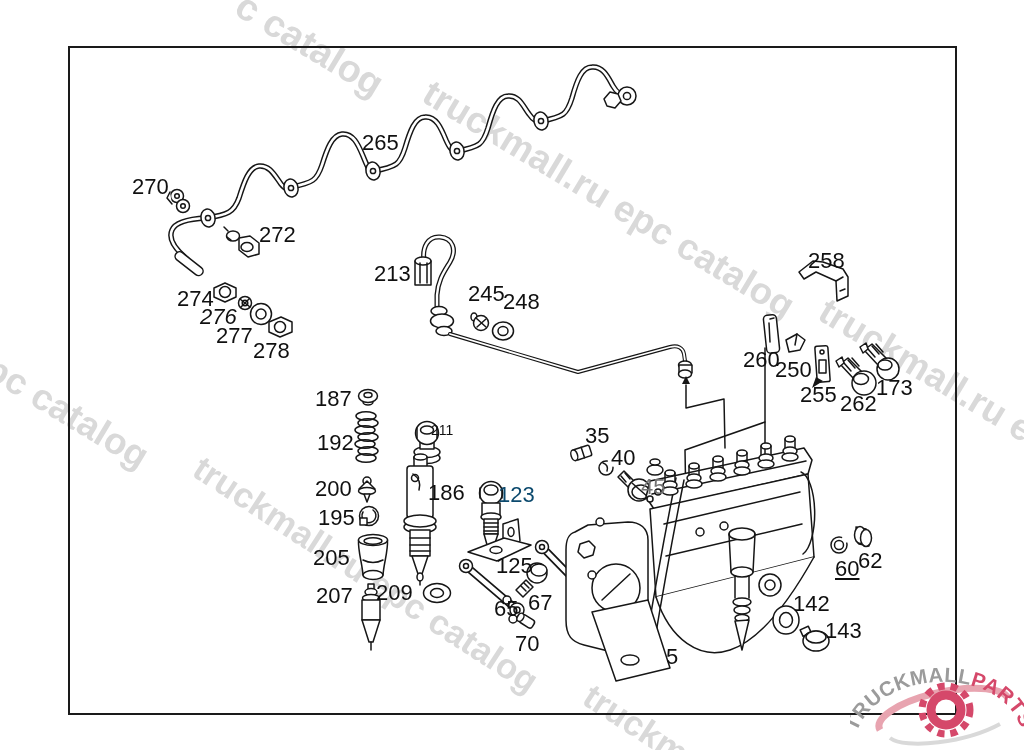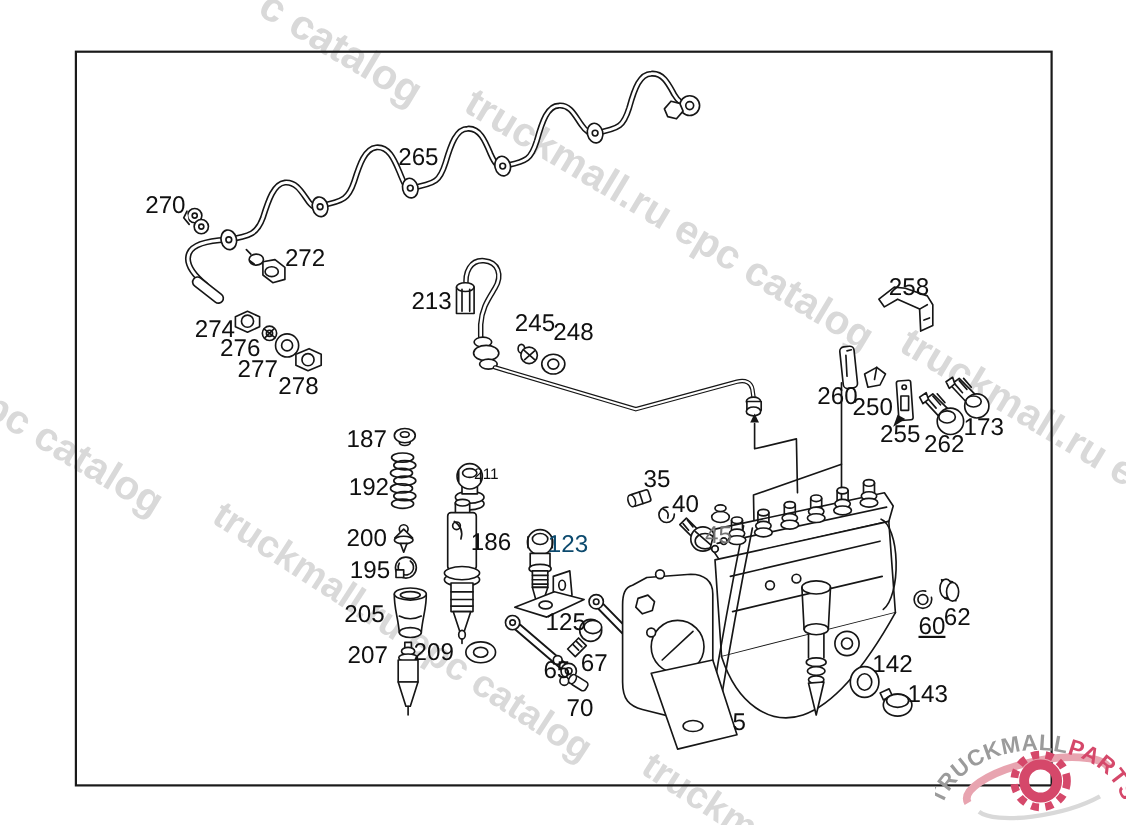--- a/index.html
+++ b/index.html
@@ -395,21 +395,21 @@
       <ellipse cx="816" cy="641" rx="13" ry="10" fill="#fff"></ellipse>
       <ellipse cx="816" cy="637" rx="10" ry="6" fill="#fff"></ellipse>
     </g>
   </svg>
 
   <div class="labels-layer">
       <div class="plabel" style="left: 362px; top: 132px; font-size: 22px; color: rgb(16, 16, 16);">265</div>
       <div class="plabel" style="left: 132px; top: 176px; font-size: 22px; color: rgb(16, 16, 16);">270</div>
       <div class="plabel" style="left: 259px; top: 224px; font-size: 22px; color: rgb(16, 16, 16);">272</div>
       <div class="plabel" style="left: 177px; top: 288px; font-size: 22px; color: rgb(16, 16, 16);">274</div>
-      <div class="plabel" style="left: 200px; top: 306px; font-size: 22px; color: rgb(16, 16, 16);">276</div>
+      <div class="plabel" style="left: 200px; top: 306px; font-size: 22px; color: rgb(16, 16, 16); font-style: italic;">276</div>
       <div class="plabel" style="left: 216px; top: 325px; font-size: 22px; color: rgb(16, 16, 16);">277</div>
       <div class="plabel" style="left: 253px; top: 340px; font-size: 22px; color: rgb(16, 16, 16);">278</div>
       <div class="plabel" style="left: 374px; top: 263px; font-size: 22px; color: rgb(16, 16, 16);">213</div>
       <div class="plabel" style="left: 468px; top: 283px; font-size: 22px; color: rgb(16, 16, 16);">245</div>
       <div class="plabel" style="left: 503px; top: 291px; font-size: 22px; color: rgb(16, 16, 16);">248</div>
       <div class="plabel" style="left: 808px; top: 250px; font-size: 22px; color: rgb(16, 16, 16);">258</div>
       <div class="plabel" style="left: 743px; top: 349px; font-size: 22px; color: rgb(16, 16, 16);">260</div>
       <div class="plabel" style="left: 775px; top: 359px; font-size: 22px; color: rgb(16, 16, 16);">250</div>
       <div class="plabel" style="left: 800px; top: 384px; font-size: 22px; color: rgb(16, 16, 16);">255</div>
       <div class="plabel" style="left: 876px; top: 377px; font-size: 22px; color: rgb(16, 16, 16);">173</div>

